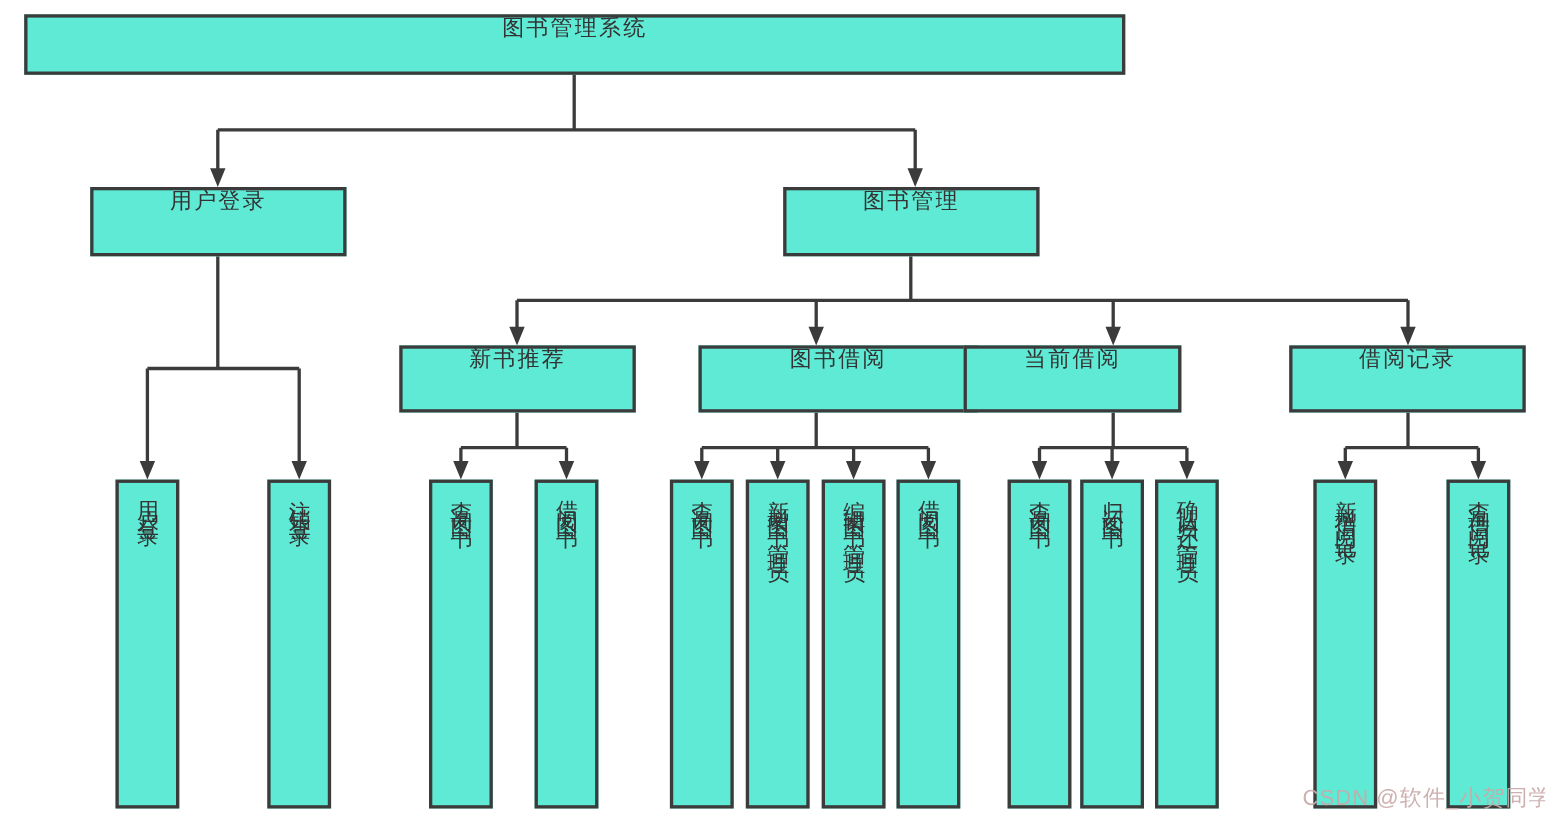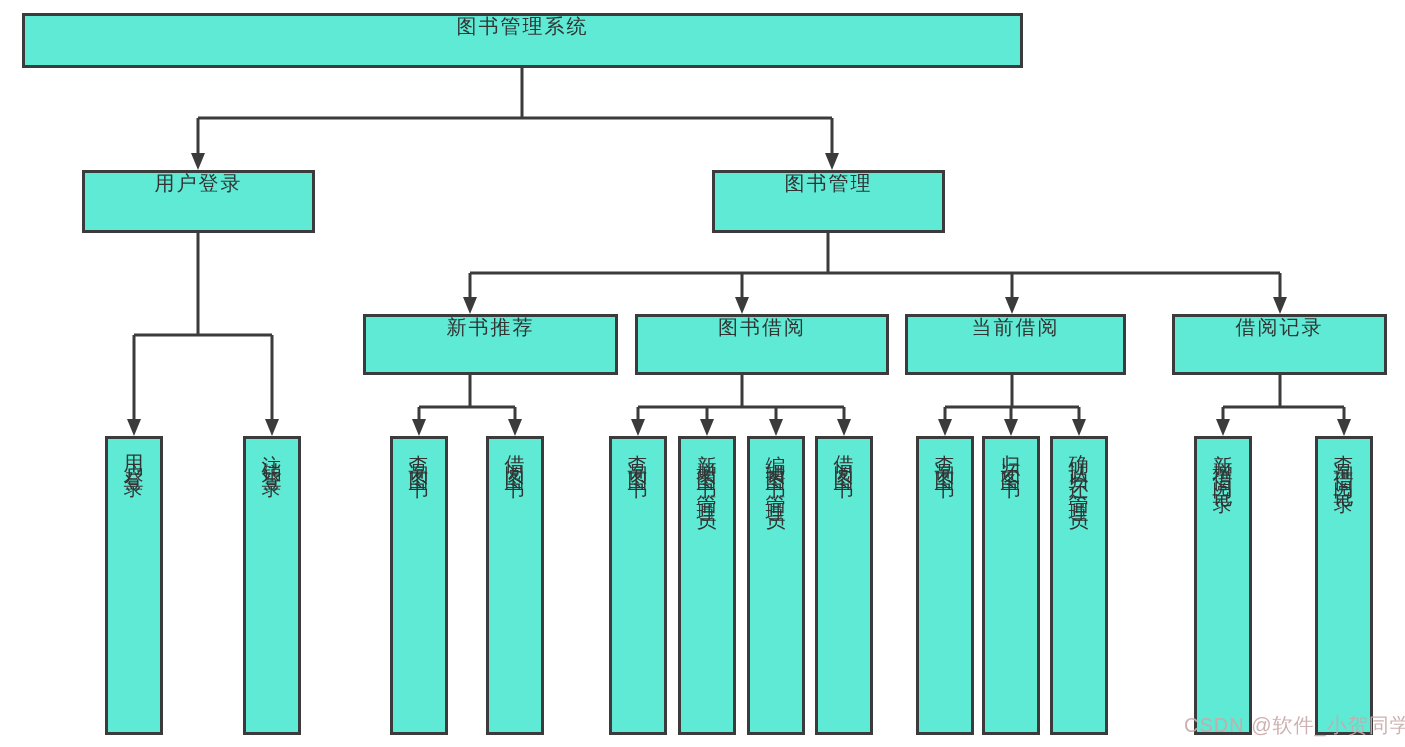--- a/index.html
+++ b/index.html
@@ -69,27 +69,27 @@
     <span>图书管理系统</span>
   </div>
 
   <div class="box h-box" style="left:82px;top:170px;width:233px;height:63px">
     <span>用户登录</span>
   </div>
   <div class="box h-box" style="left:712px;top:170px;width:233px;height:63px">
     <span>图书管理</span>
   </div>
 
-  <div class="box h-box" style="left:363px;top:314px;width:255px;height:61px">
+  <div class="box h-box" style="left:363px;top:314px;width:215px;height:61px">
     <span>新书推荐</span>
   </div>
   <div class="box h-box" style="left:635px;top:314px;width:254px;height:61px">
     <span>图书借阅</span>
   </div>
-  <div class="box h-box" style="left:905px;top:314px;width:221px;height:61px">
+  <div class="box h-box" style="left:876px;top:314px;width:198px;height:61px">
     <span>当前借阅</span>
   </div>
   <div class="box h-box" style="left:1172px;top:314px;width:215px;height:61px">
     <span>借阅记录</span>
   </div>
 
   <div class="box v-box" style="left:105px;top:436px;width:58px;height:299px">
     <span>用户登录</span>
   </div>
   <div class="box v-box" style="left:243px;top:436px;width:58px;height:299px">

